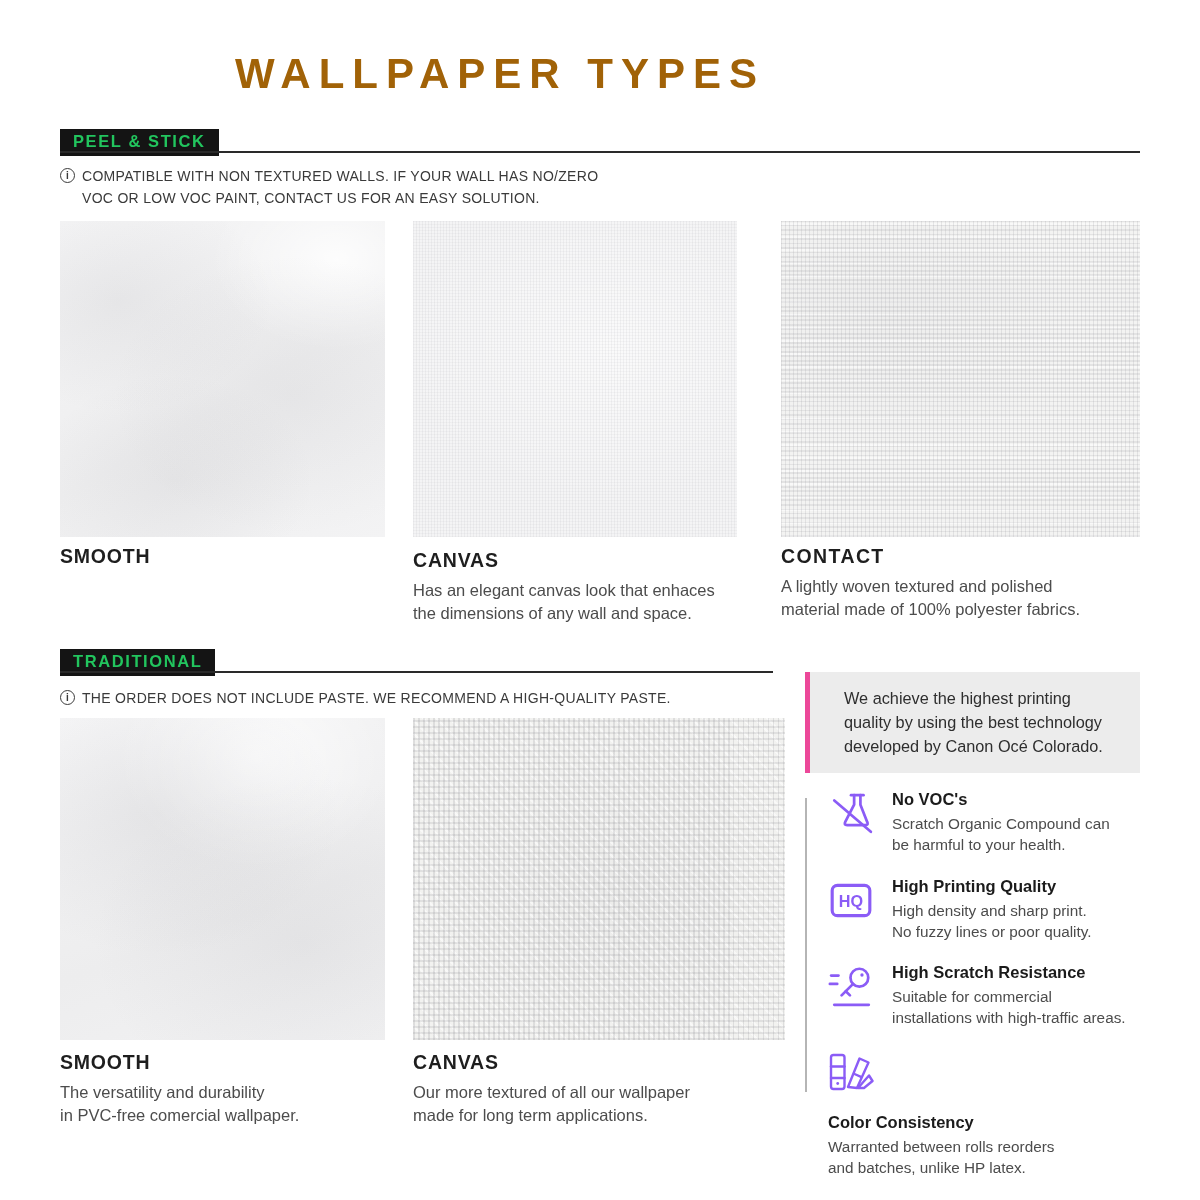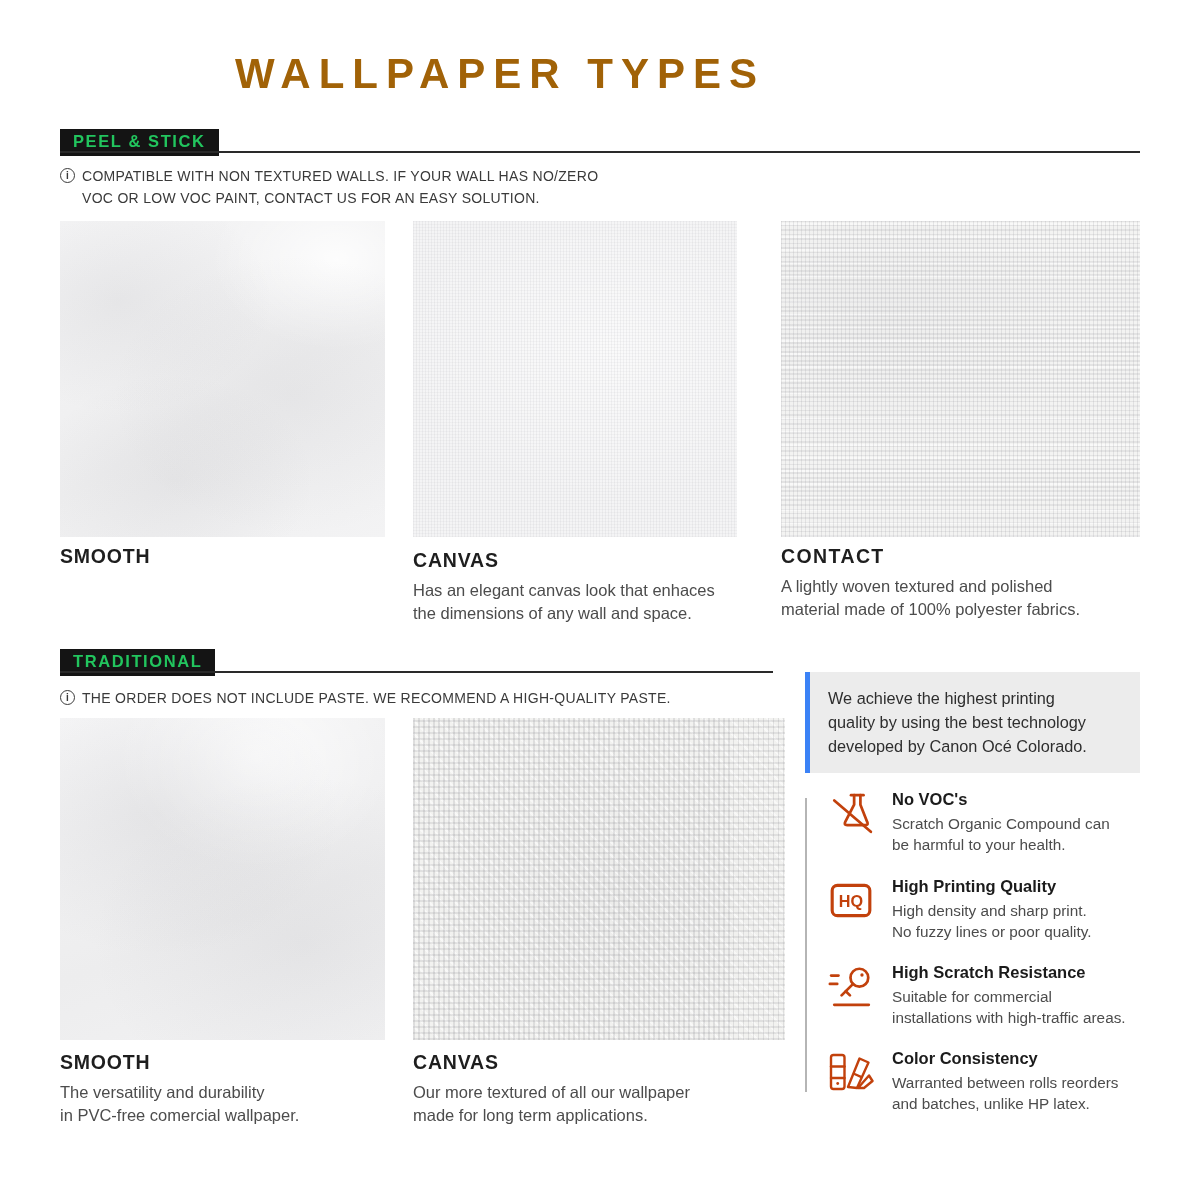--- a/index.html
+++ b/index.html
@@ -74,28 +74,28 @@
   .c2 { left:413px; top:549px; width:350px; }
   .c3 { left:781px; top:545px; width:362px; }
   .c4 { left:60px;  top:1051px; width:340px; }
   .c5 { left:413px; top:1051px; width:365px; }
   .cap-title { font-size:19.5px; font-weight:700; color:#1e1e1e; letter-spacing:.8px; margin-bottom:7px; }
   .cap-desc  { font-size:16.5px; color:#4c4c4c; line-height:1.38; white-space:pre-line; }
   .c3 .cap-title { letter-spacing:1.4px; }
 
   
   .quote { position:absolute; left:805px; top:672px; width:335px; min-height:97px;
-           background:#ececec; border-left:5px solid #3b82f6; padding:15px 18px 15px 18px; }
+           background:#ececec; border-left:5px solid #ec4899; padding:15px 18px 15px 34px; }
   .quote-text { font-size:16.3px; color:#2e2e2e; line-height:1.46; white-space:pre-line; }
 
   
   .vline { position:absolute; left:805px; top:798px; width:2px; height:294px; background:#b5b5b5; }
   .feature { position:absolute; left:828px; width:315px; display:flex; gap:18px; align-items:flex-start; }
-  .f1 { top:790px; } .f2 { top:877px; } .f3 { top:963px; } .f4 { top:1049px; }
-  .feat-icon { flex:0 0 auto; width:46px; height:46px; color:#c2410c;text-decoration:underline; }
+  .f1 { top:790px; } .f2 { top:877px; } .f3 { top:963px; } .f4 { top:1049px;flex-direction:column; }
+  .feat-icon { flex:0 0 auto; width:46px; height:46px; color:#8b5cf6;text-decoration:underline; }
   .feat-icon svg { width:46px; height:46px; display:block; }
   .feat-title { font-size:16.5px; font-weight:700; color:#1b1b1b; margin-bottom:4px; }
   .feat-desc  { font-size:15.3px; color:#4c4c4c; line-height:1.38; white-space:pre-line; }
 </style>
 </head>
 <body>
 
 <div class="page">
 
   <h1 class="title">WALLPAPER TYPES</h1>

